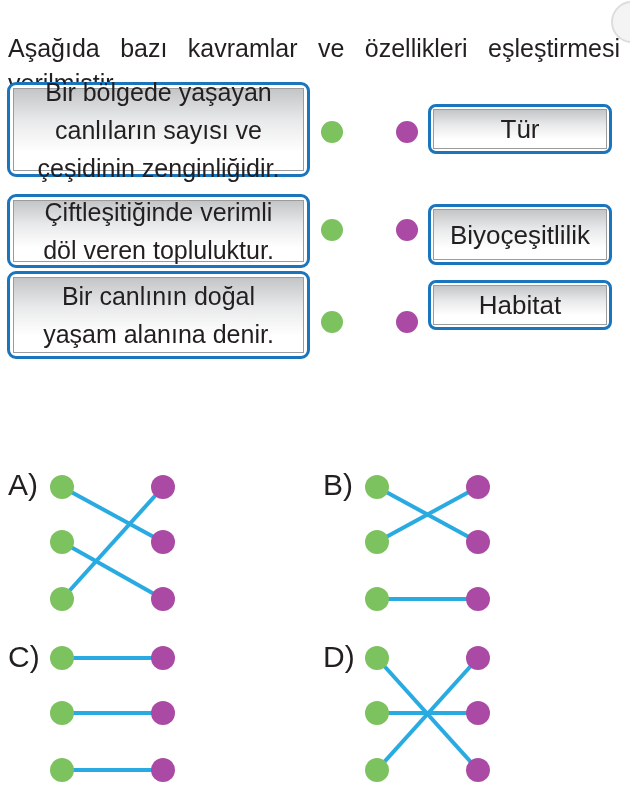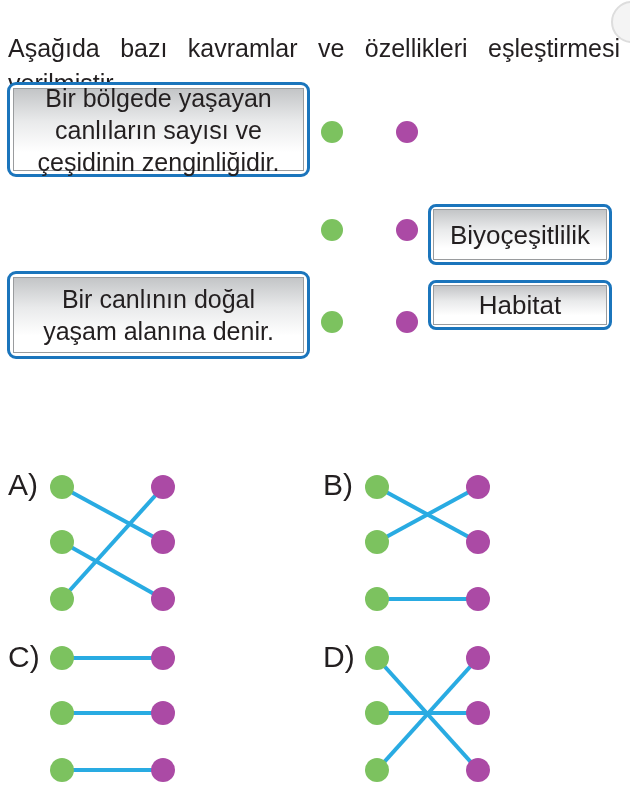--- a/index.html
+++ b/index.html
@@ -22,21 +22,21 @@
   .term-box{
     position:absolute;left:428px;width:184px;box-sizing:border-box;
     border:3px solid var(--box-border);border-radius:8px;background:#ffffff;padding:2px;
   }
   .box-inner{
     width:100%;height:100%;box-sizing:border-box;border:1px solid #9a9c9e;
     background:linear-gradient(to bottom,#c3c5c7 0%,#e9eaeb 40%,#ffffff 78%);
     display:flex;align-items:center;justify-content:center;
     text-align:center;white-space:pre-line;
   }
-  .concept-box .box-inner{font-size:25px;line-height:32px;}
+  .concept-box .box-inner{font-size:25px;line-height:38px;}
   .term-box .box-inner{font-size:26px;line-height:28px;}
   .dot{position:absolute;width:22px;height:22px;border-radius:50%;}
   .dot.green{background:var(--green);}
   .dot.purple{background:var(--purple);}
   .opt-label{position:absolute;font-size:30px;line-height:30px;color:#231f20;}
   .opt-diagram{position:absolute;width:150px;height:160px;}
   .corner-artifact{
     position:absolute;left:611px;top:1px;width:42px;height:42px;border-radius:50%;
     background:#f4f4f4;border:2px solid #dddddd;box-sizing:border-box;
   }
@@ -48,32 +48,39 @@
 
   <p class="intro">Aşağıda bazı kavramlar ve özellikleri eşleştirmesi verilmiştir.</p>
 
   <div class="corner-artifact"></div>
 
   <div class="concept-box" style="top:82px;height:95px">
     <div class="box-inner">Bir bölgede yaşayan
 canlıların sayısı ve
 çeşidinin zenginliğidir.</div>
   </div>
+  <div class="concept-box" style="top:194px;height:74px">
+    <div class="box-inner">Çiftleşitiğinde verimli
+döl veren topluluktur.</div>
+  </div>
   <div class="concept-box" style="top:271px;height:88px">
     <div class="box-inner">Bir canlının doğal
 yaşam alanına denir.</div>
   </div>
 
   <div class="dot green" style="left:321px;top:121px"></div>
   <div class="dot green" style="left:321px;top:219px"></div>
   <div class="dot green" style="left:321px;top:311px"></div>
   <div class="dot purple" style="left:396px;top:121px"></div>
   <div class="dot purple" style="left:396px;top:219px"></div>
   <div class="dot purple" style="left:396px;top:311px"></div>
 
+  <div class="term-box" style="top:104px;height:50px">
+    <div class="box-inner">Tür</div>
+  </div>
   <div class="term-box" style="top:204px;height:61px">
     <div class="box-inner">Biyoçeşitlilik</div>
   </div>
   <div class="term-box" style="top:280px;height:50px">
     <div class="box-inner">Habitat</div>
   </div>
 
 
   <span class="opt-label" style="left:8px;top:470px">A)</span>
   <div class="opt-diagram" style="left:40px;top:465px"><svg width="150" height="160">

